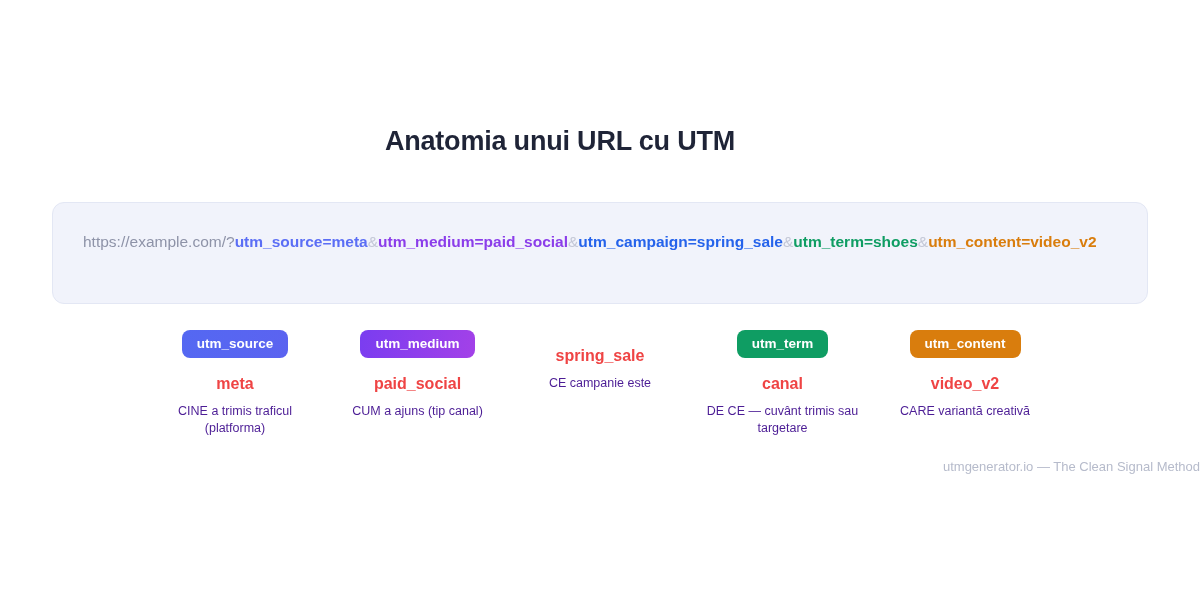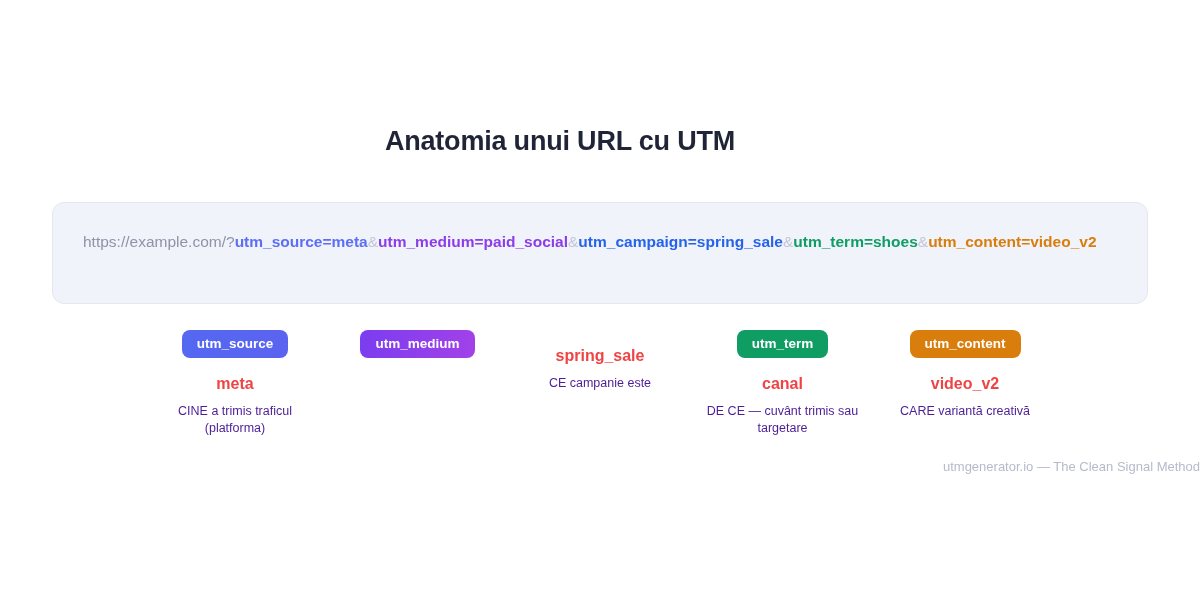--- a/index.html
+++ b/index.html
@@ -145,20 +145,22 @@
   <div class="columns">
 
     <div class="col">
       <div class="badge badge-source">utm_source</div>
       <div class="value">meta</div>
       <div class="desc">CINE a trimis traficul (platforma)</div>
     </div>
 
     <div class="col">
       <div class="badge badge-medium">utm_medium</div>
+      <div class="value">paid_social</div>
+      <div class="desc">CUM a ajuns (tip canal)</div>
     </div>
 
     <div class="col">
       <div class="value">spring_sale</div>
       <div class="desc">CE campanie este</div>
     </div>
 
     <div class="col">
       <div class="badge badge-term">utm_term</div>
       <div class="value">canal</div>

